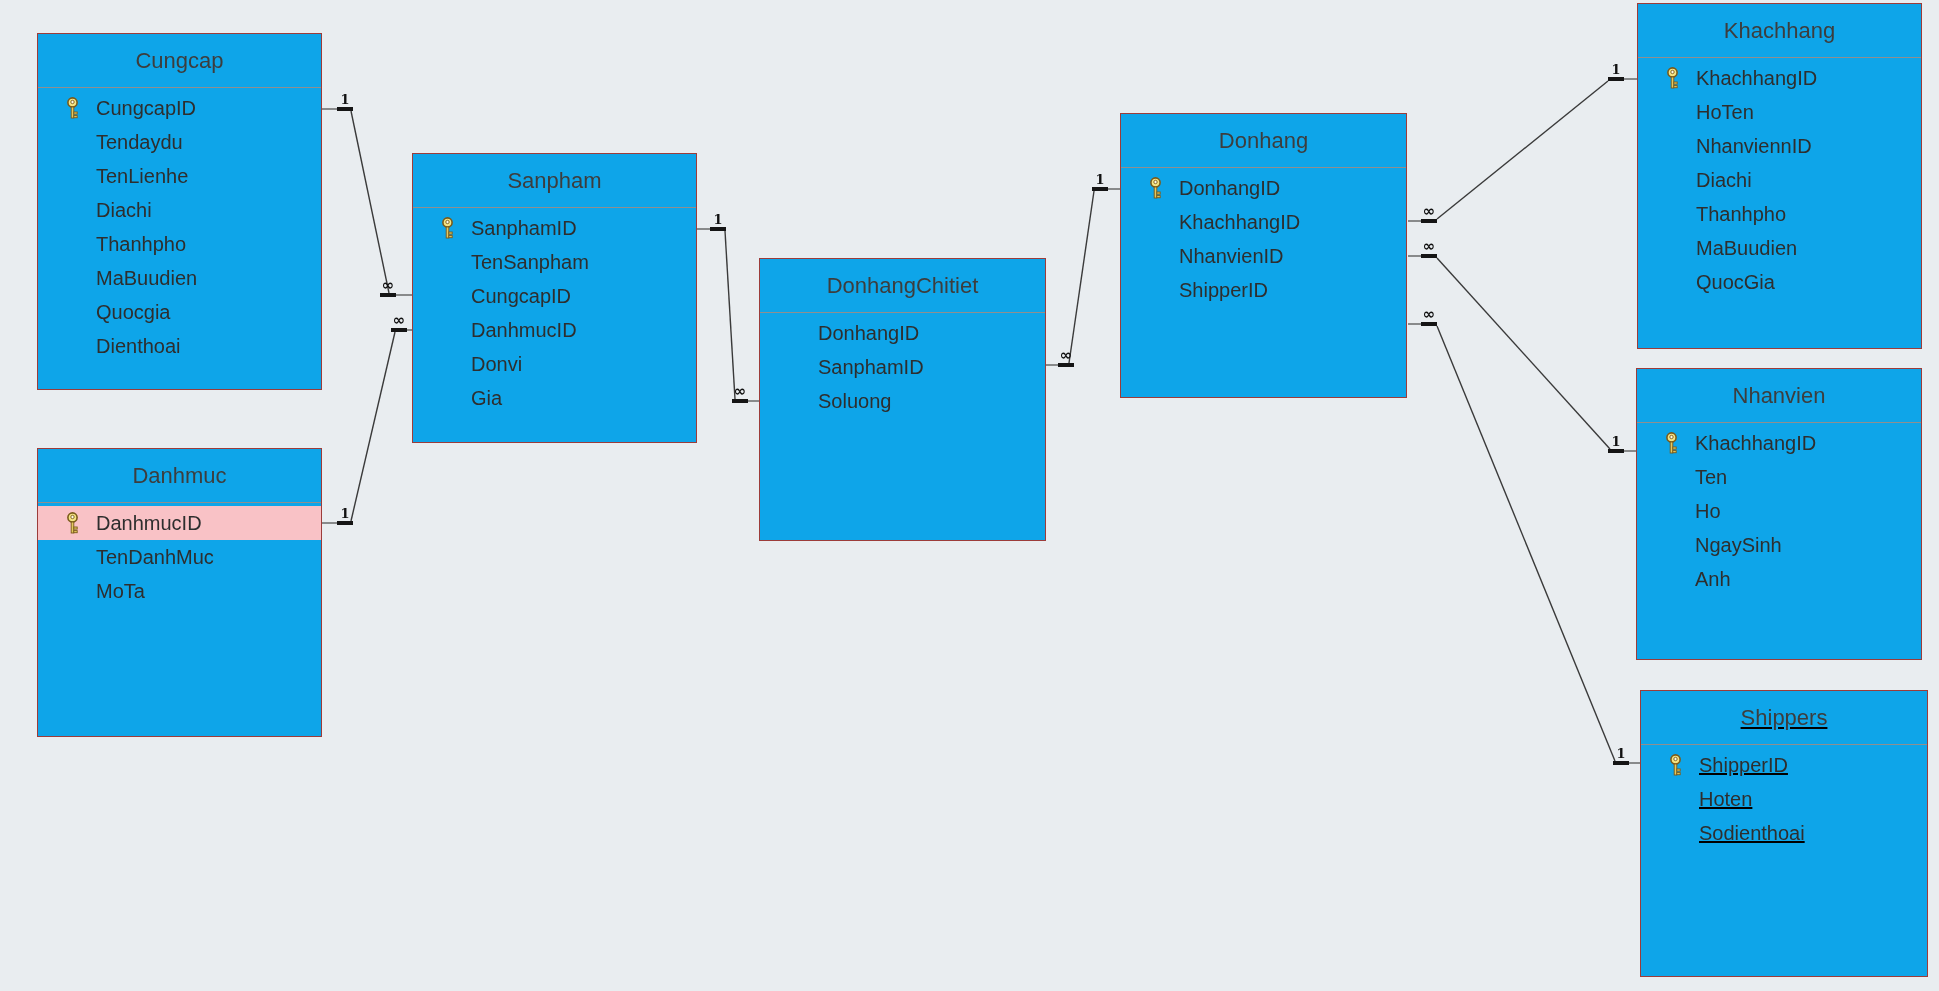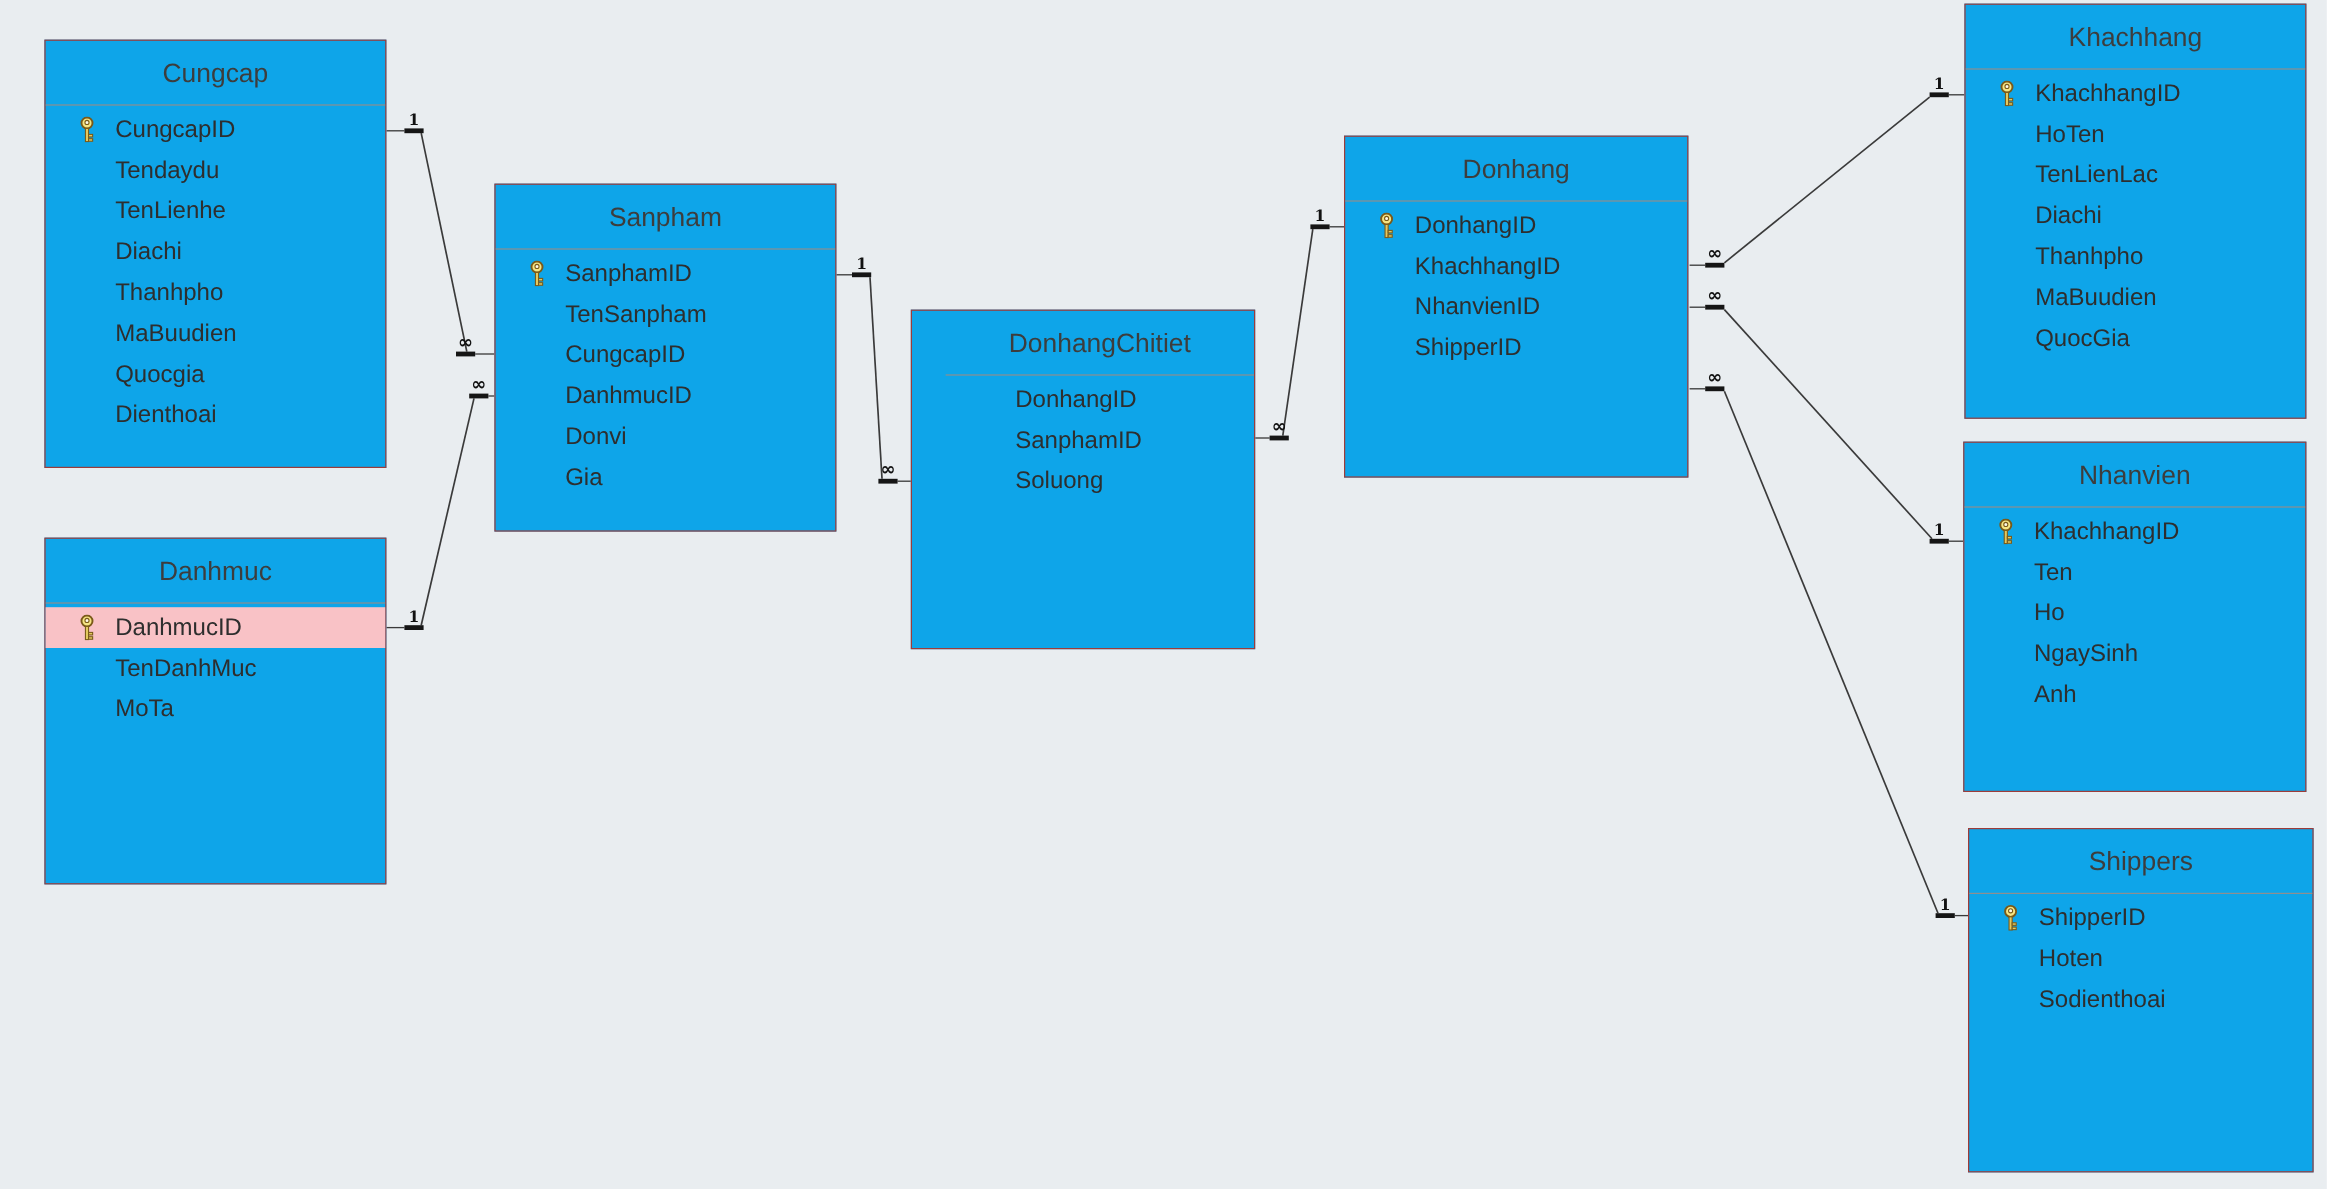--- a/index.html
+++ b/index.html
@@ -230,21 +230,21 @@
         <div class="field-row">
           <span class="key-slot"></span>
           <span>Donvi</span>
         </div>
         <div class="field-row">
           <span class="key-slot"></span>
           <span>Gia</span>
         </div>
       </div>
     </div>
-    <div class="db-table" style="left: 759px; top: 258px; width: 287px; height: 283px; padding-left: 28px;">
+    <div class="db-table" style="left: 759px; top: 258px; width: 287px; height: 283px;">
       <div class="tbl-header">DonhangChitiet</div>
       <div class="tbl-body">
         <div class="field-row">
           <span class="key-slot"></span>
           <span>DonhangID</span>
         </div>
         <div class="field-row">
           <span class="key-slot"></span>
           <span>SanphamID</span>
         </div>
@@ -297,21 +297,21 @@
             </svg>
           </span>
           <span>KhachhangID</span>
         </div>
         <div class="field-row">
           <span class="key-slot"></span>
           <span>HoTen</span>
         </div>
         <div class="field-row">
           <span class="key-slot"></span>
-          <span>TenLienLac</span>
+          <span>NhanviennID</span>
         </div>
         <div class="field-row">
           <span class="key-slot"></span>
           <span>Diachi</span>
         </div>
         <div class="field-row">
           <span class="key-slot"></span>
           <span>Thanhpho</span>
         </div>
         <div class="field-row">
@@ -350,21 +350,21 @@
         <div class="field-row">
           <span class="key-slot"></span>
           <span>NgaySinh</span>
         </div>
         <div class="field-row">
           <span class="key-slot"></span>
           <span>Anh</span>
         </div>
       </div>
     </div>
-    <div class="db-table" style="left: 1640px; top: 690px; width: 288px; height: 287px;">
+    <div class="db-table" style="left: 1640px; top: 690px; width: 288px; height: 287px; text-decoration: underline;">
       <div class="tbl-header">Shippers</div>
       <div class="tbl-body">
         <div class="field-row">
           <span class="key-slot">
             <svg width="15" height="22" viewBox="0 0 15 22">
               <circle cx="7.5" cy="5.5" r="4.6" fill="#f5e482" stroke="#7a5a19" stroke-width="1.6"></circle>
               <circle cx="7.5" cy="5" r="1.7" fill="#fffbe8" stroke="#7a5a19" stroke-width="0.9"></circle>
               <rect x="6.2" y="10" width="2.6" height="11" fill="#e3c95f" stroke="#7a5a19" stroke-width="0.9"></rect>
               <rect x="8.8" y="15" width="3.4" height="2.1" fill="#e3c95f" stroke="#7a5a19" stroke-width="0.9"></rect>
               <rect x="8.8" y="18.6" width="3.4" height="2.1" fill="#e3c95f" stroke="#7a5a19" stroke-width="0.9"></rect>

